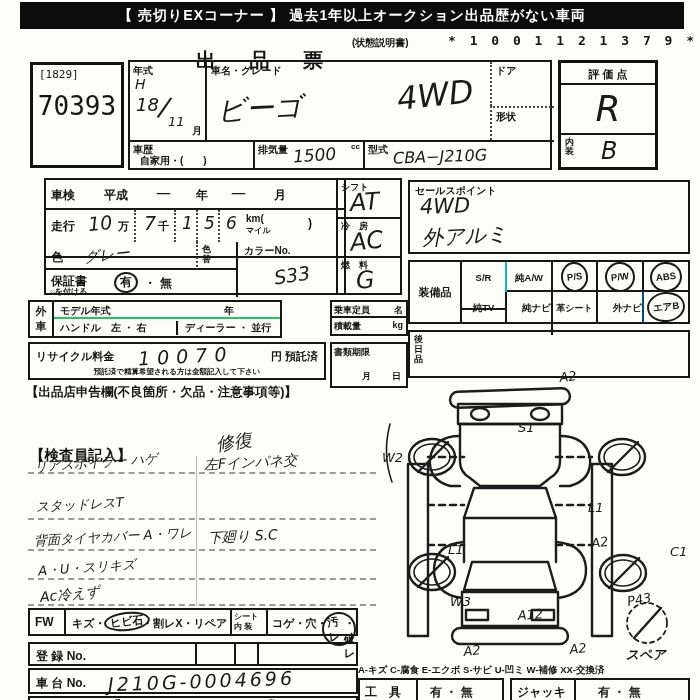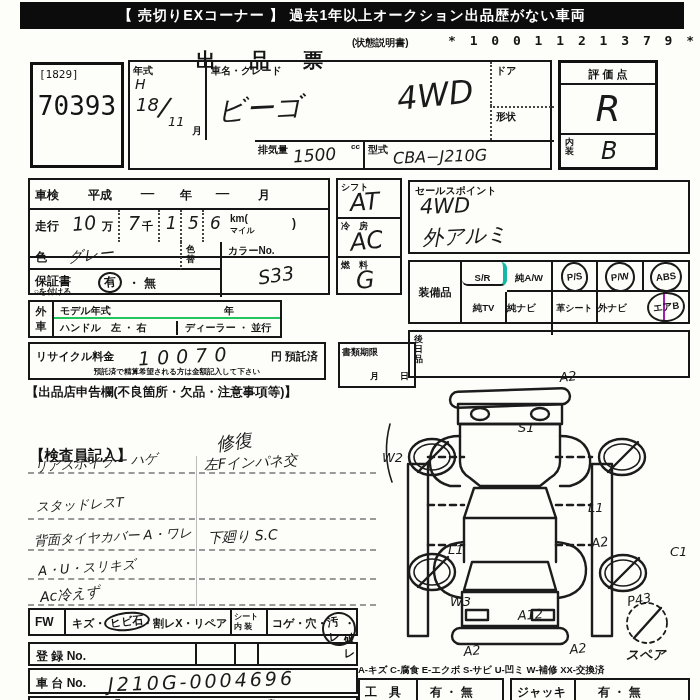--- a/index.html
+++ b/index.html
@@ -51,20 +51,24 @@
       <span class="abs hw" style="left:190px;top:14px;font-size:32px;transform:rotate(-6deg);">4WD</span>
     </div>
 
     <div class="cell dotL" style="left:360px;top:0;width:64px;height:44px;">
       <span class="abs lb" style="left:4px;top:2px;font-size:10px;">ドア</span>
     </div>
     <div class="cell dotL" style="left:360px;top:44px;width:64px;height:34px;border-top:2px dotted #444;">
       <span class="abs lb" style="left:4px;top:2px;font-size:10px;">形状</span>
     </div>
 
+    <div class="cell" style="left:0;top:78px;width:125px;height:28px;border-top:2px solid #161616;border-right:2px solid #161616;">
+      <span class="abs lb" style="left:3px;top:1px;font-size:10px;">車歴</span>
+      <span class="abs lb" style="left:10px;top:12px;font-size:10px;">自家用・(　　)</span>
+    </div>
     <div class="cell" style="left:125px;top:78px;width:110px;height:28px;border-top:2px solid #161616;border-right:2px solid #161616;">
       <span class="abs lb" style="left:3px;top:1px;font-size:10px;">排気量</span>
       <span class="abs hw" style="left:38px;top:3px;font-size:17px;transform:rotate(-4deg);">1500</span>
       <span class="abs lb" style="right:3px;top:0;font-size:8px;">cc</span>
     </div>
     <div class="cell" style="left:235px;top:78px;width:189px;height:28px;border-top:2px solid #161616;">
       <span class="abs lb" style="left:3px;top:1px;font-size:10px;">型式</span>
       <span class="abs hw" style="left:28px;top:5px;font-size:16px;transform:rotate(-2deg);">CBA−J210G</span>
     </div>
   </div>
@@ -72,21 +76,21 @@
   <div class="abs bx3" style="left:558px;top:60px;width:100px;height:110px;">
     <div class="cell lb" style="left:0;top:0;width:100%;height:22px;border-bottom:2px solid #161616;text-align:center;font-size:11px;line-height:22px;">評 価 点</div>
     <div class="cell hw" style="left:0;top:22px;width:100%;height:48px;text-align:center;font-size:36px;line-height:48px;">R</div>
     <div class="cell" style="left:0;top:70px;width:100%;height:34px;border-top:2px solid #161616;">
       <span class="abs lb pre" style="left:4px;top:3px;font-size:9px;line-height:9px;">内
 装</span>
       <span class="abs hw" style="left:40px;top:2px;font-size:24px;">B</span>
     </div>
   </div>
 
-  <div class="abs bx" style="left:28px;top:178px;width:302px;height:117px;padding-left:20px;">
+  <div class="abs bx" style="left:44px;top:178px;width:302px;height:117px;padding-left:20px;">
     <div class="cell" style="left:0;top:0;width:100%;height:30px;border-bottom:2px solid #161616;">
       <span class="abs lb" style="left:5px;top:7px;font-size:12px;">車検</span>
       <span class="abs lb" style="left:58px;top:7px;font-size:12px;">平成</span>
       <span class="abs hw" style="left:110px;top:4px;font-size:15px;">—</span>
       <span class="abs lb" style="left:150px;top:7px;font-size:12px;">年</span>
       <span class="abs hw" style="left:185px;top:4px;font-size:15px;">—</span>
       <span class="abs lb" style="left:228px;top:7px;font-size:12px;">月</span>
     </div>
     <div class="cell" style="left:0;top:30px;width:100%;height:48px;border-bottom:2px solid #161616;">
       <span class="abs lb" style="left:5px;top:8px;font-size:12px;">走行</span>
@@ -136,37 +140,37 @@
   </div>
 
   <div class="abs bx" style="left:408px;top:180px;width:282px;height:74px;">
     <span class="abs lb" style="left:5px;top:2px;font-size:10px;">セールスポイント</span>
     <span class="abs hw" style="left:10px;top:12px;font-size:21px;transform:rotate(-2deg);">4WD</span>
     <span class="abs hw" style="left:12px;top:40px;font-size:21px;transform:rotate(-3deg);">外アルミ</span>
   </div>
 
   <div class="abs bx" style="left:408px;top:260px;width:282px;height:64px;">
     <div class="cell lb" style="left:0;top:0;width:52px;height:60px;border-right:2px solid #161616;font-size:11px;display:flex;align-items:center;justify-content:center;">装備品</div>
-    <div class="cell" style="left:52px;top:0;width:45px;height:24px;border-right:4px solid #14b8a6;border-bottom:2px solid #161616;text-align:center;line-height:28px;border-radius:6px;">
+    <div class="cell" style="left:52px;top:0;width:45px;height:48px;border-right:2px solid #14b8a6;border-bottom:2px solid #161616;text-align:center;line-height:28px;">
       <span style="font-size:9.5px;font-weight:bold;">S/R</span></div>
     <div class="cell" style="left:97px;top:0;width:46px;height:30px;border-right:2px solid #161616;border-bottom:2px solid #161616;text-align:center;line-height:28px;">
       <span style="font-size:9.5px;font-weight:bold;">純A/W</span></div>
     <div class="cell" style="left:143px;top:0;width:45px;height:30px;border-right:2px solid #161616;border-bottom:2px solid #161616;text-align:center;line-height:26px;">
       <span class="circ" style="font-size:9.5px;font-weight:bold;">P/S</span></div>
     <div class="cell" style="left:188px;top:0;width:46px;height:30px;border-right:2px solid #161616;border-bottom:2px solid #161616;text-align:center;line-height:26px;">
       <span class="circ" style="font-size:9.5px;font-weight:bold;">P/W</span></div>
     <div class="cell" style="left:234px;top:0;width:44px;height:30px;border-bottom:2px solid #161616;text-align:center;line-height:26px;">
       <span class="circ" style="font-size:9.5px;font-weight:bold;">ABS</span></div>
     <div class="cell" style="left:52px;top:30px;width:45px;height:30px;border-right:2px solid #161616;text-align:center;line-height:28px;">
       <span style="font-size:9.5px;font-weight:bold;">純TV</span></div>
-    <div class="cell" style="left:97px;top:30px;width:46px;height:43px;border-right:2px solid #161616;text-align:left;line-height:28px;">
+    <div class="cell" style="left:97px;top:30px;width:46px;height:43px;border-right:2px solid #161616;text-align:right;line-height:28px;">
       <span style="font-size:9.5px;font-weight:bold;">純ナビ</span></div>
     <div class="cell" style="left:143px;top:30px;width:45px;height:30px;border-right:2px solid #161616;text-align:center;line-height:28px;">
       <span style="font-size:9px;font-weight:bold;">革シート</span></div>
-    <div class="cell" style="left:188px;top:30px;width:67px;height:30px;border-right:2px solid #a21caf;text-align:left;line-height:28px;">
+    <div class="cell" style="left:188px;top:30px;width:46px;height:30px;border-right:2px solid #0c4a6e;text-align:right;line-height:28px;">
       <span style="font-size:9.5px;font-weight:bold;">外ナビ</span></div>
     <div class="cell" style="left:234px;top:30px;width:44px;height:30px;text-align:center;line-height:26px;">
       <span class="circ" style="font-size:9.5px;font-weight:bold;">エアB</span></div>
   </div>
 
   <div class="abs bx" style="left:408px;top:330px;width:282px;height:48px;">
     <span class="abs lb pre" style="left:4px;top:2px;font-size:9px;line-height:10px;">後
 日
 品</span>
   </div>
@@ -177,29 +181,39 @@
     <div class="cell" style="left:24px;top:0;width:226px;height:17px;border-bottom:2px solid #22c55e;">
       <span class="abs lb" style="left:6px;top:2px;font-size:10px;">モデル年式</span>
       <span class="abs lb" style="left:170px;top:2px;font-size:10px;">年</span>
     </div>
     <div class="cell" style="left:24px;top:17px;width:221px;height:17px;">
       <span class="abs lb" style="left:6px;top:2px;font-size:10px;">ハンドル　左 ・ 右</span>
       <span class="abs lb" style="left:122px;top:2px;font-size:10px;border-left:2px solid #161616;padding-left:7px;">ディーラー ・ 並行</span>
     </div>
   </div>
 
+  <div class="abs bx" style="left:330px;top:300px;width:78px;height:36px;">
+    <div class="cell" style="left:0;top:0;width:100%;height:16px;border-bottom:2px solid #161616;">
+      <span class="abs lb" style="left:2px;top:2px;font-size:9px;">乗車定員</span>
+      <span class="abs lb" style="right:3px;top:2px;font-size:9px;">名</span>
+    </div>
+    <div class="cell" style="left:0;top:16px;width:100%;height:16px;">
+      <span class="abs lb" style="left:2px;top:2px;font-size:9px;">積載量</span>
+      <span class="abs lb" style="right:3px;top:2px;font-size:9px;">kg</span>
+    </div>
+  </div>
 
   <div class="abs bx" style="left:28px;top:342px;width:298px;height:38px;">
     <span class="abs lb" style="left:6px;top:5px;font-size:11px;">リサイクル料金</span>
     <span class="abs hw" style="left:108px;top:1px;font-size:19px;letter-spacing:7px;transform:rotate(-3deg);">10070</span>
     <span class="abs lb" style="right:6px;top:5px;font-size:11px;">円 預託済</span>
     <span class="abs lb" style="left:0;bottom:1px;width:100%;text-align:center;font-size:7.5px;">預託済で精算希望される方は金額記入して下さい</span>
   </div>
 
-  <div class="abs bx" style="left:338px;top:342px;width:78px;height:46px;">
+  <div class="abs bx" style="left:330px;top:342px;width:78px;height:46px;">
     <span class="abs lb" style="left:2px;top:2px;font-size:9px;">書類期限</span>
     <span class="abs lb" style="left:30px;bottom:3px;font-size:9px;">月</span>
     <span class="abs lb" style="right:5px;bottom:3px;font-size:9px;">日</span>
   </div>
 
   <div class="abs lb" style="left:26px;top:384px;font-size:12.5px;">【出品店申告欄(不良箇所・欠品・注意事項等)】</div>
 
   <div class="abs" style="left:26px;top:428px;width:352px;height:188px;">
     <span class="abs lb" style="left:4px;top:18px;font-size:14.5px;">【検査員記入】</span>
     <span class="abs hw" style="left:190px;top:2px;font-size:18px;transform:rotate(-8deg);">修復</span>

